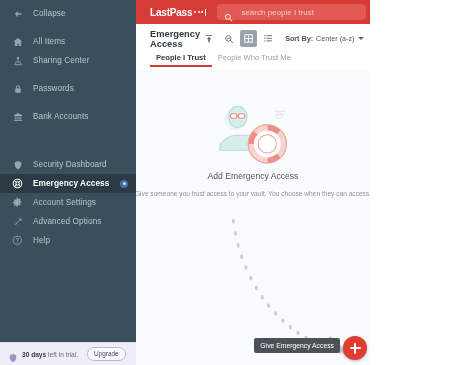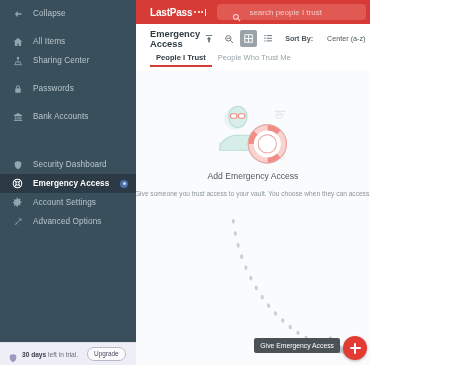--- a/index.html
+++ b/index.html
@@ -61,21 +61,21 @@
   }
   .lp-logo{
     margin-left:14px;color:#ffffff;font-size:10px;font-weight:bold;
     letter-spacing:-.2px;display:flex;align-items:flex-end;gap:2px;white-space:nowrap;
   }
   .lp-logo .dots{display:flex;align-items:center;gap:1.5px;padding-bottom:2px;}
   .lp-logo .dots s{width:2px;height:2px;background:#fff;border-radius:50%;display:block;}
   .lp-logo .dots u{width:1.6px;height:7px;background:#fff;display:block;text-decoration:none;}
   #search-wrap{
     margin-left:11px;flex:1 1 auto;height:16px;background:#e05a53;border-radius:4px;
-    display:flex;align-items:center;padding-left:15px;margin-right:4px;
+    display:flex;align-items:center;padding-left:7px;margin-right:4px;
   }
   #search-wrap .sico{width:9px;height:9px;color:#ffd9d6;flex:0 0 9px;margin-right:6px;}
   #search-input{
     border:0;outline:0;background:transparent;flex:1;height:14px;
     color:#ffffff;font-size:8px;font-family:inherit;
   }
   #search-input::placeholder{color:#f6c9c5;opacity:1;}
 
   
   #page-head{
@@ -83,21 +83,21 @@
     display:flex;align-items:center;background:#fff;
   }
   #page-title{margin-left:14px;font-size:9.3px;font-weight:bold;color:#2f3b42;}
   #tool-icons{margin-left:auto;display:flex;align-items:center;gap:3px;}
   .tool-btn{
     width:17px;height:17px;border-radius:2px;display:flex;align-items:center;
     justify-content:center;color:#5e6a72;background:transparent;
   }
   .tool-btn.active{background:#9aa3a9;color:#ffffff;}
   #sort-by{
-    display:flex;align-items:center;gap:14px;margin-left:8px;margin-right:8px;
+    display:flex;align-items:center;gap:3px;margin-left:8px;margin-right:8px;
     font-size:7.2px;color:#4c585f;white-space:nowrap;
   }
   #sort-by .lbl{font-weight:bold;}
   #sort-by .caret{
     width:0;height:0;border-left:3px solid transparent;border-right:3px solid transparent;
     border-top:3.5px solid #5e6a72;margin-left:1px;
   }
 
   
   #tabs{
@@ -255,20 +255,30 @@
         <span class="ico">
           <svg viewBox="0 0 16 16" width="10" height="10" fill="none" stroke="currentColor" stroke-width="1.3">
               <path d="M3 12.6 12.6 3"></path>
               <path d="M9.4 3h3.4v3.4"></path>
               <path d="M4.4 9.2 7 11.8"></path>
             </svg>
         </span>
         <span>Advanced Options</span>
       </div>
 
+      <div class="nav-item">
+        <span class="ico">
+          <svg viewBox="0 0 16 16" width="10.5" height="10.5" fill="none" stroke="currentColor" stroke-width="1.3">
+              <circle cx="8" cy="8" r="6.2"></circle>
+              <path d="M6.4 6.3a1.7 1.7 0 1 1 2.1 1.9v1" stroke-linecap="round"></path>
+              <circle cx="8" cy="11.2" r=".75" fill="currentColor" stroke="none"></circle>
+            </svg>
+        </span>
+        <span>Help</span>
+      </div>
 
     </div>
 
     <div id="trialbar">
       <span class="tico">
         <svg viewBox="0 0 16 16" width="10" height="10" fill="#9a9ac2">
             <path d="M8 1.4 2.8 3.4v4.2c0 3.2 2.2 5.8 5.2 7 3-1.2 5.2-3.8 5.2-7V3.4z"></path>
           </svg>
       </span>
       <span class="ttext"><b>30 days</b><span> left in trial.</span></span>

